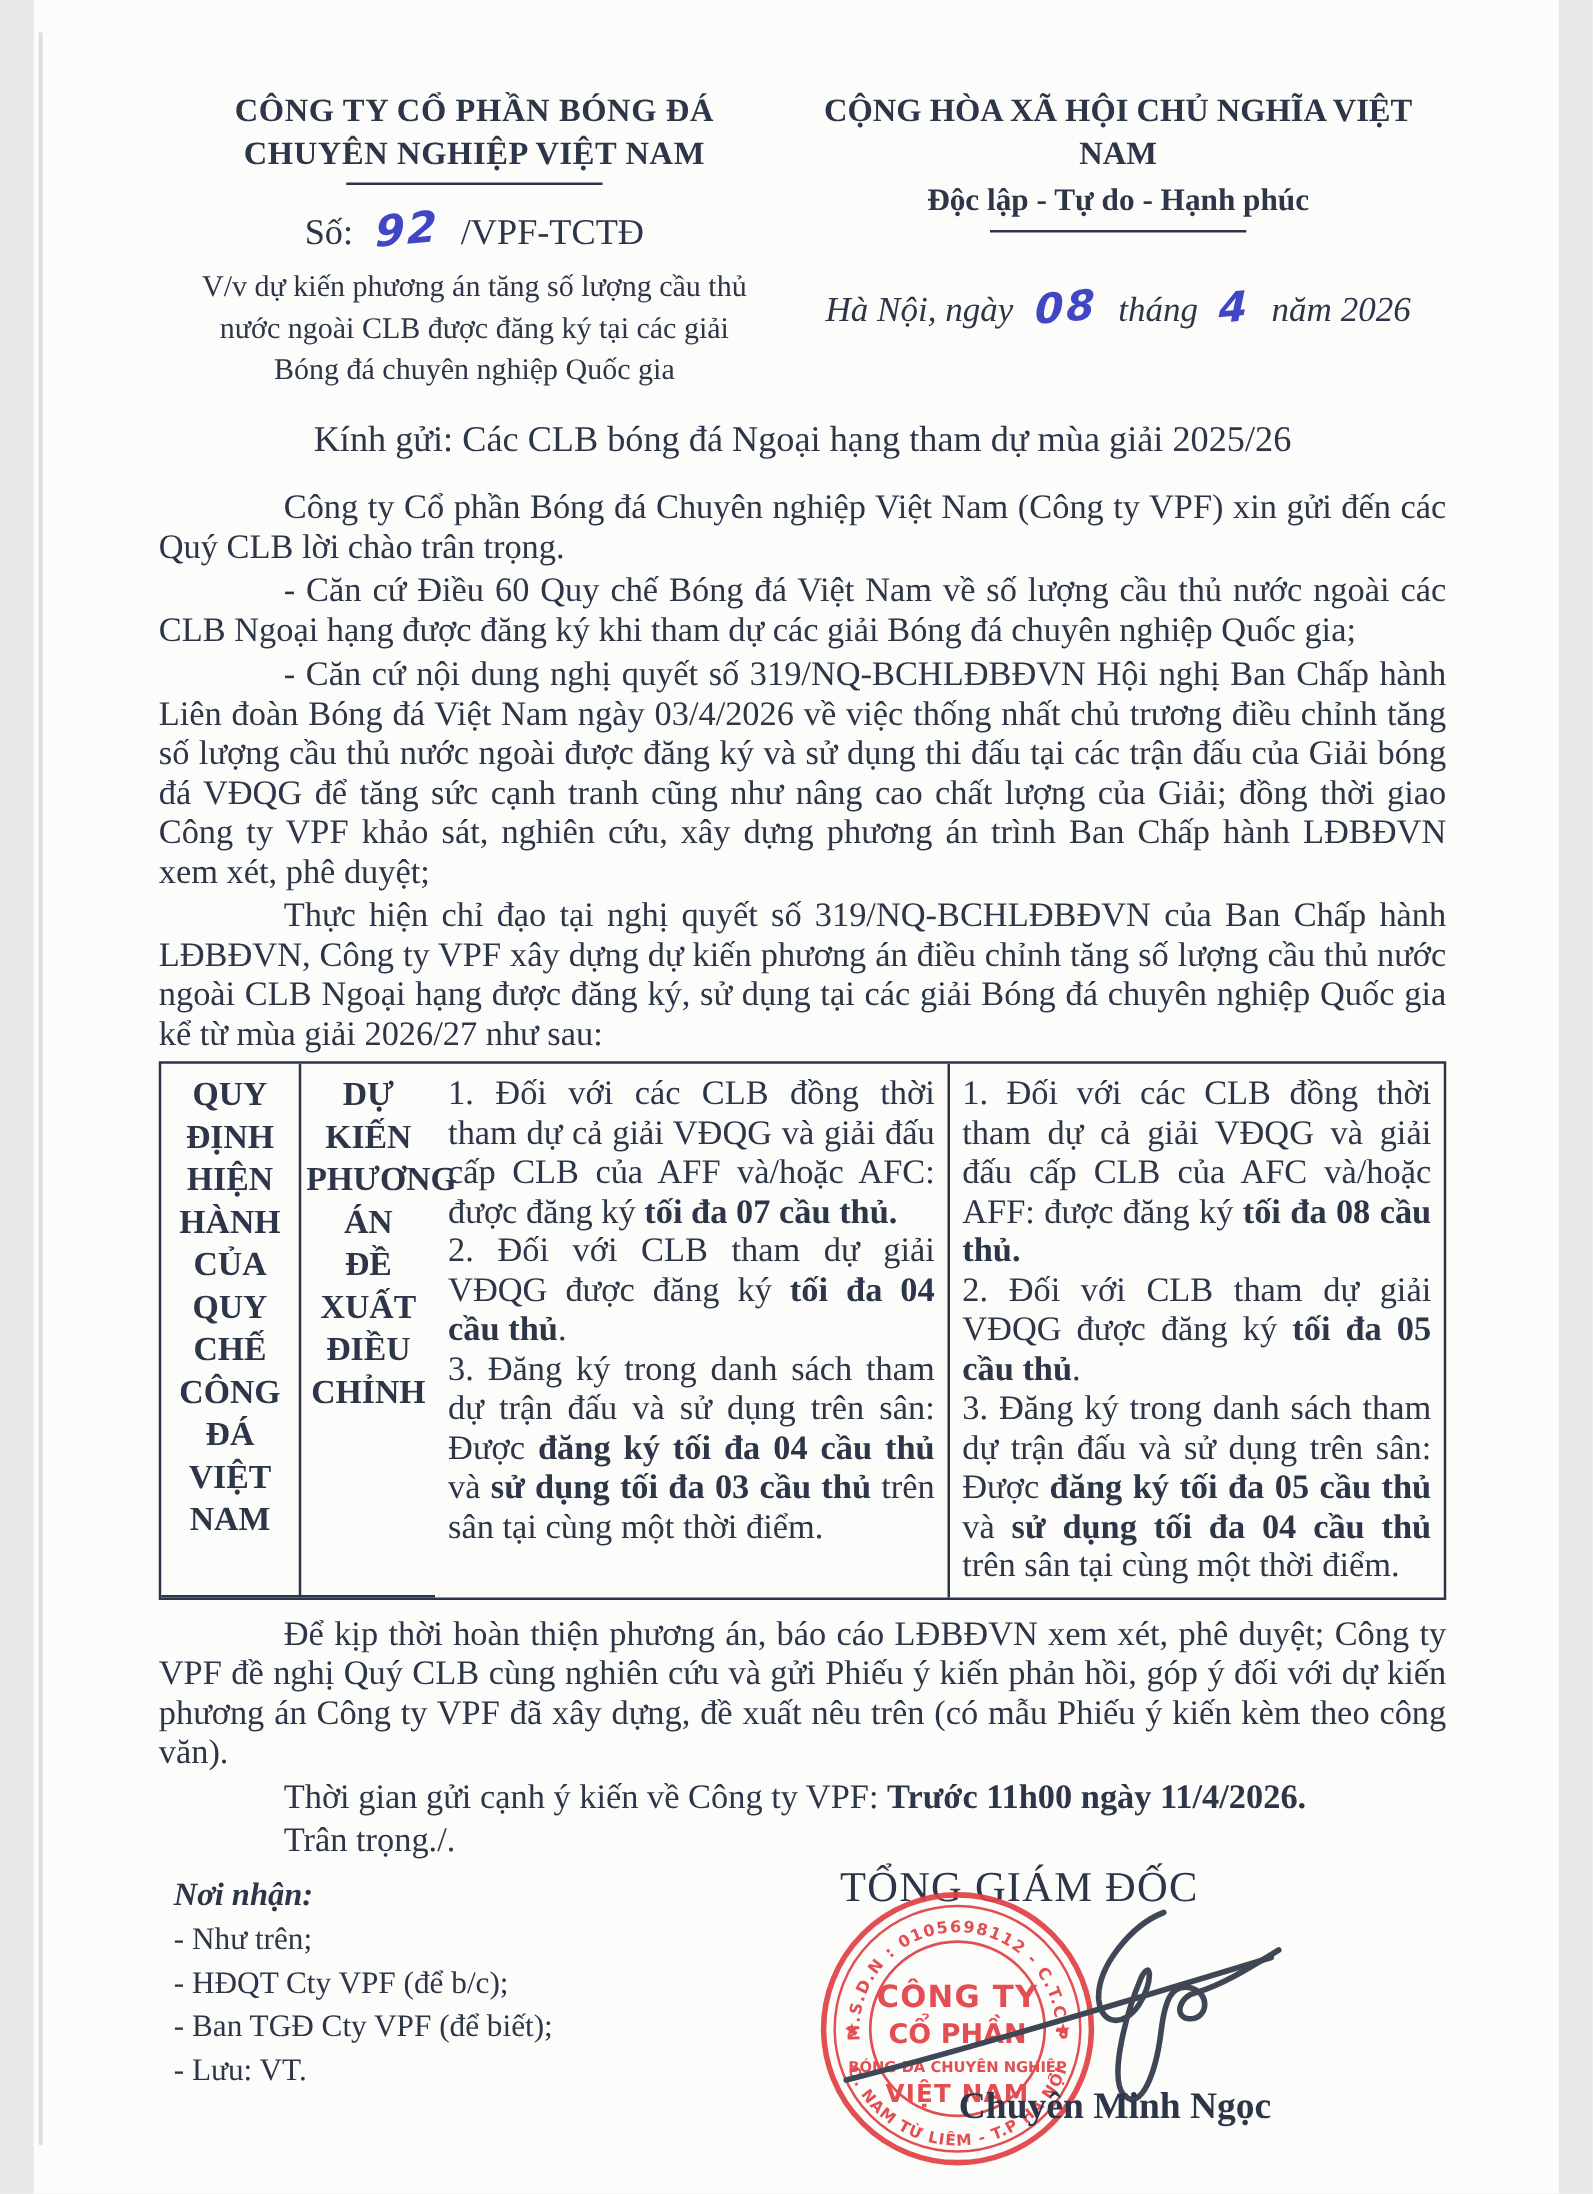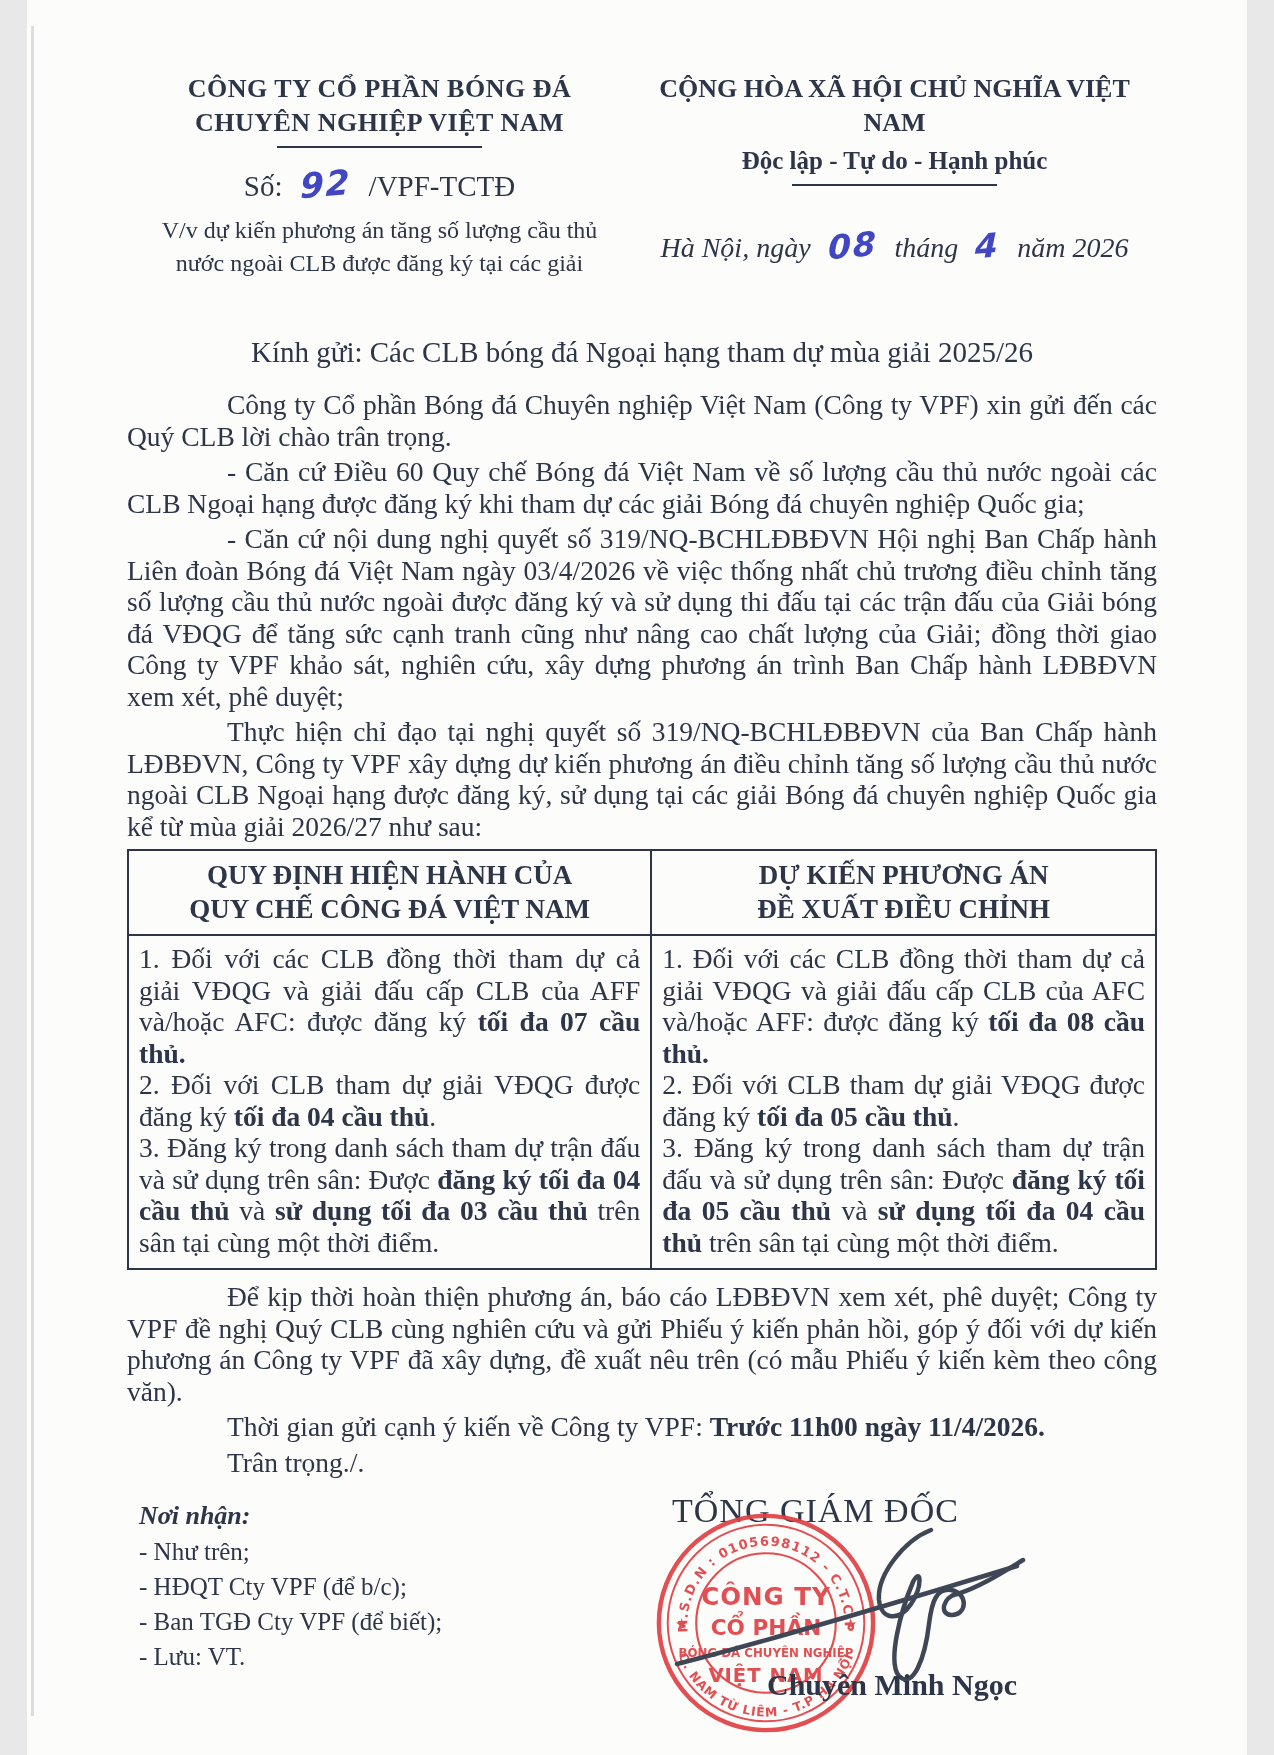--- a/index.html
+++ b/index.html
@@ -56,21 +56,21 @@
   .para{
     font-size:27.5px;line-height:31.5px;
     text-align:justify;text-indent:100px;
     margin-bottom:4px;
   }
 
   
   .cmp-table{
     margin-top:7px;
     border:2.5px solid var(--ink);
-    display:flex;flex-direction:column;
+    display:flex;flex-direction:row;
   }
   .t-head{display:flex;border-bottom:2px solid var(--ink);}
   .t-body{display:flex;}
   .t-cell-l{width:51%;border-right:2px solid var(--ink);}
   .t-cell-r{width:49%;}
   .t-head .t-cell-l,.t-head .t-cell-r{
     text-align:center;font-weight:bold;font-size:27px;line-height:34px;
     padding:7px 4px 8px;
   }
   .t-body .t-cell-l,.t-body .t-cell-r{padding:7px 10px 10px;}
@@ -106,20 +106,21 @@
 
     <div class="header-row">
       <div class="header-left">
         <div class="org-line">CÔNG TY CỔ PHẦN BÓNG ĐÁ</div>
         <div class="org-line">CHUYÊN NGHIỆP VIỆT NAM</div>
         <div class="rule rule-left"></div>
         <div class="doc-number"><span>Số: </span><span class="hand">92</span><span> /VPF-TCTĐ</span></div>
         <div class="subject">
           <div>V/v dự kiến phương án tăng số lượng cầu thủ</div>
           <div>nước ngoài CLB được đăng ký tại các giải</div>
+          <div>Bóng đá chuyên nghiệp Quốc gia</div>
         </div>
       </div>
       <div class="header-right">
         <div class="nat-line1">CỘNG HÒA XÃ HỘI CHỦ NGHĨA VIỆT NAM</div>
         <div class="nat-line2">Độc lập - Tự do - Hạnh phúc</div>
         <div class="rule rule-right"></div>
         <div class="dateline"><span>Hà Nội, ngày </span><span class="hand">08</span><span> tháng </span><span class="hand">4</span><span> năm 2026 </span></div>
       </div>
     </div>
 

